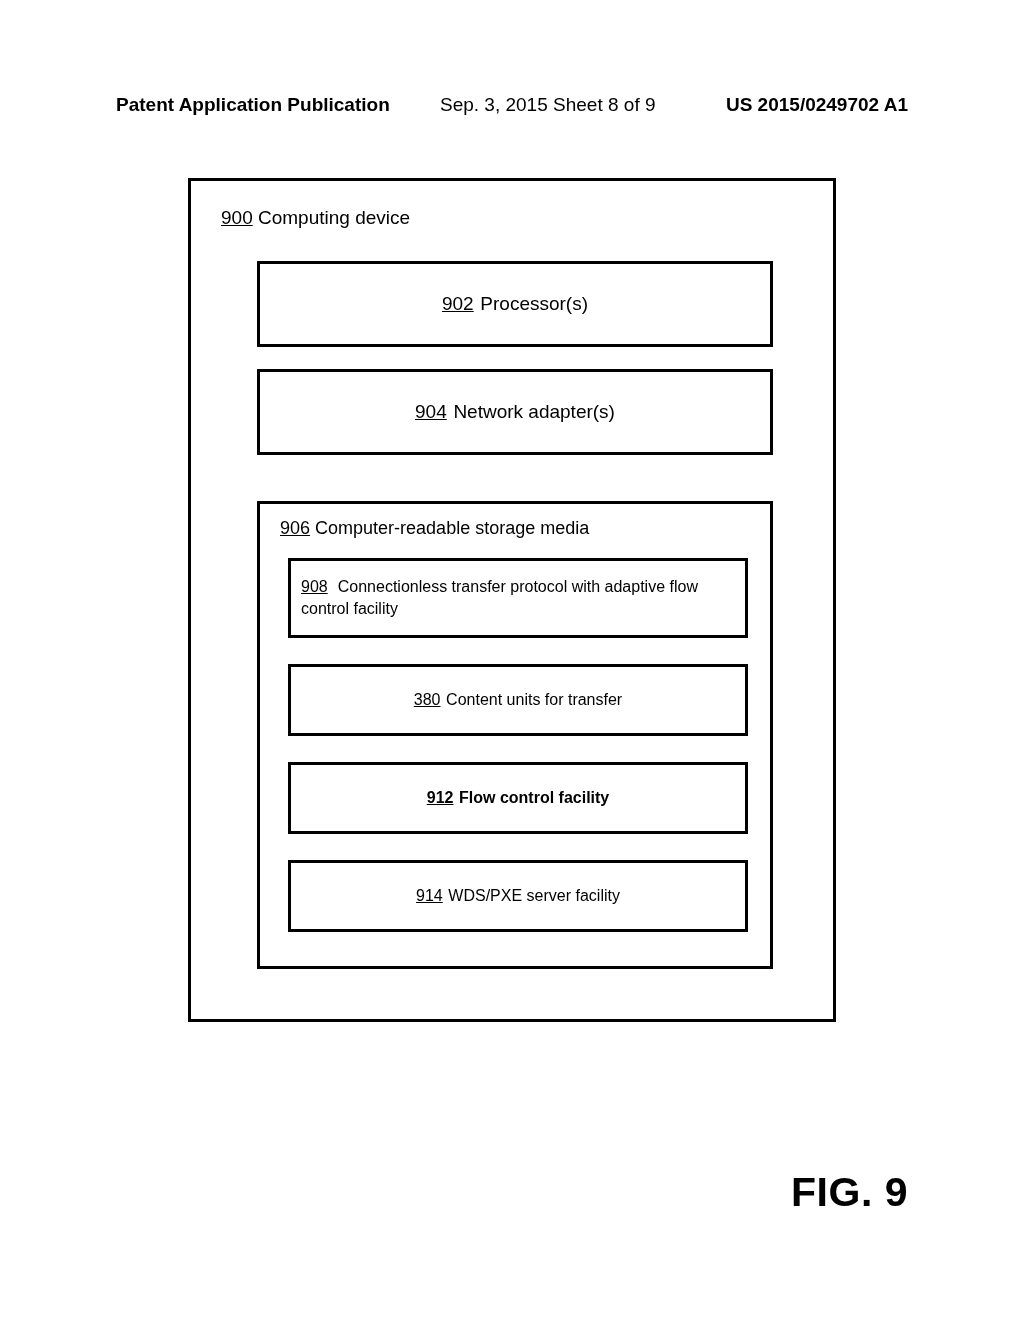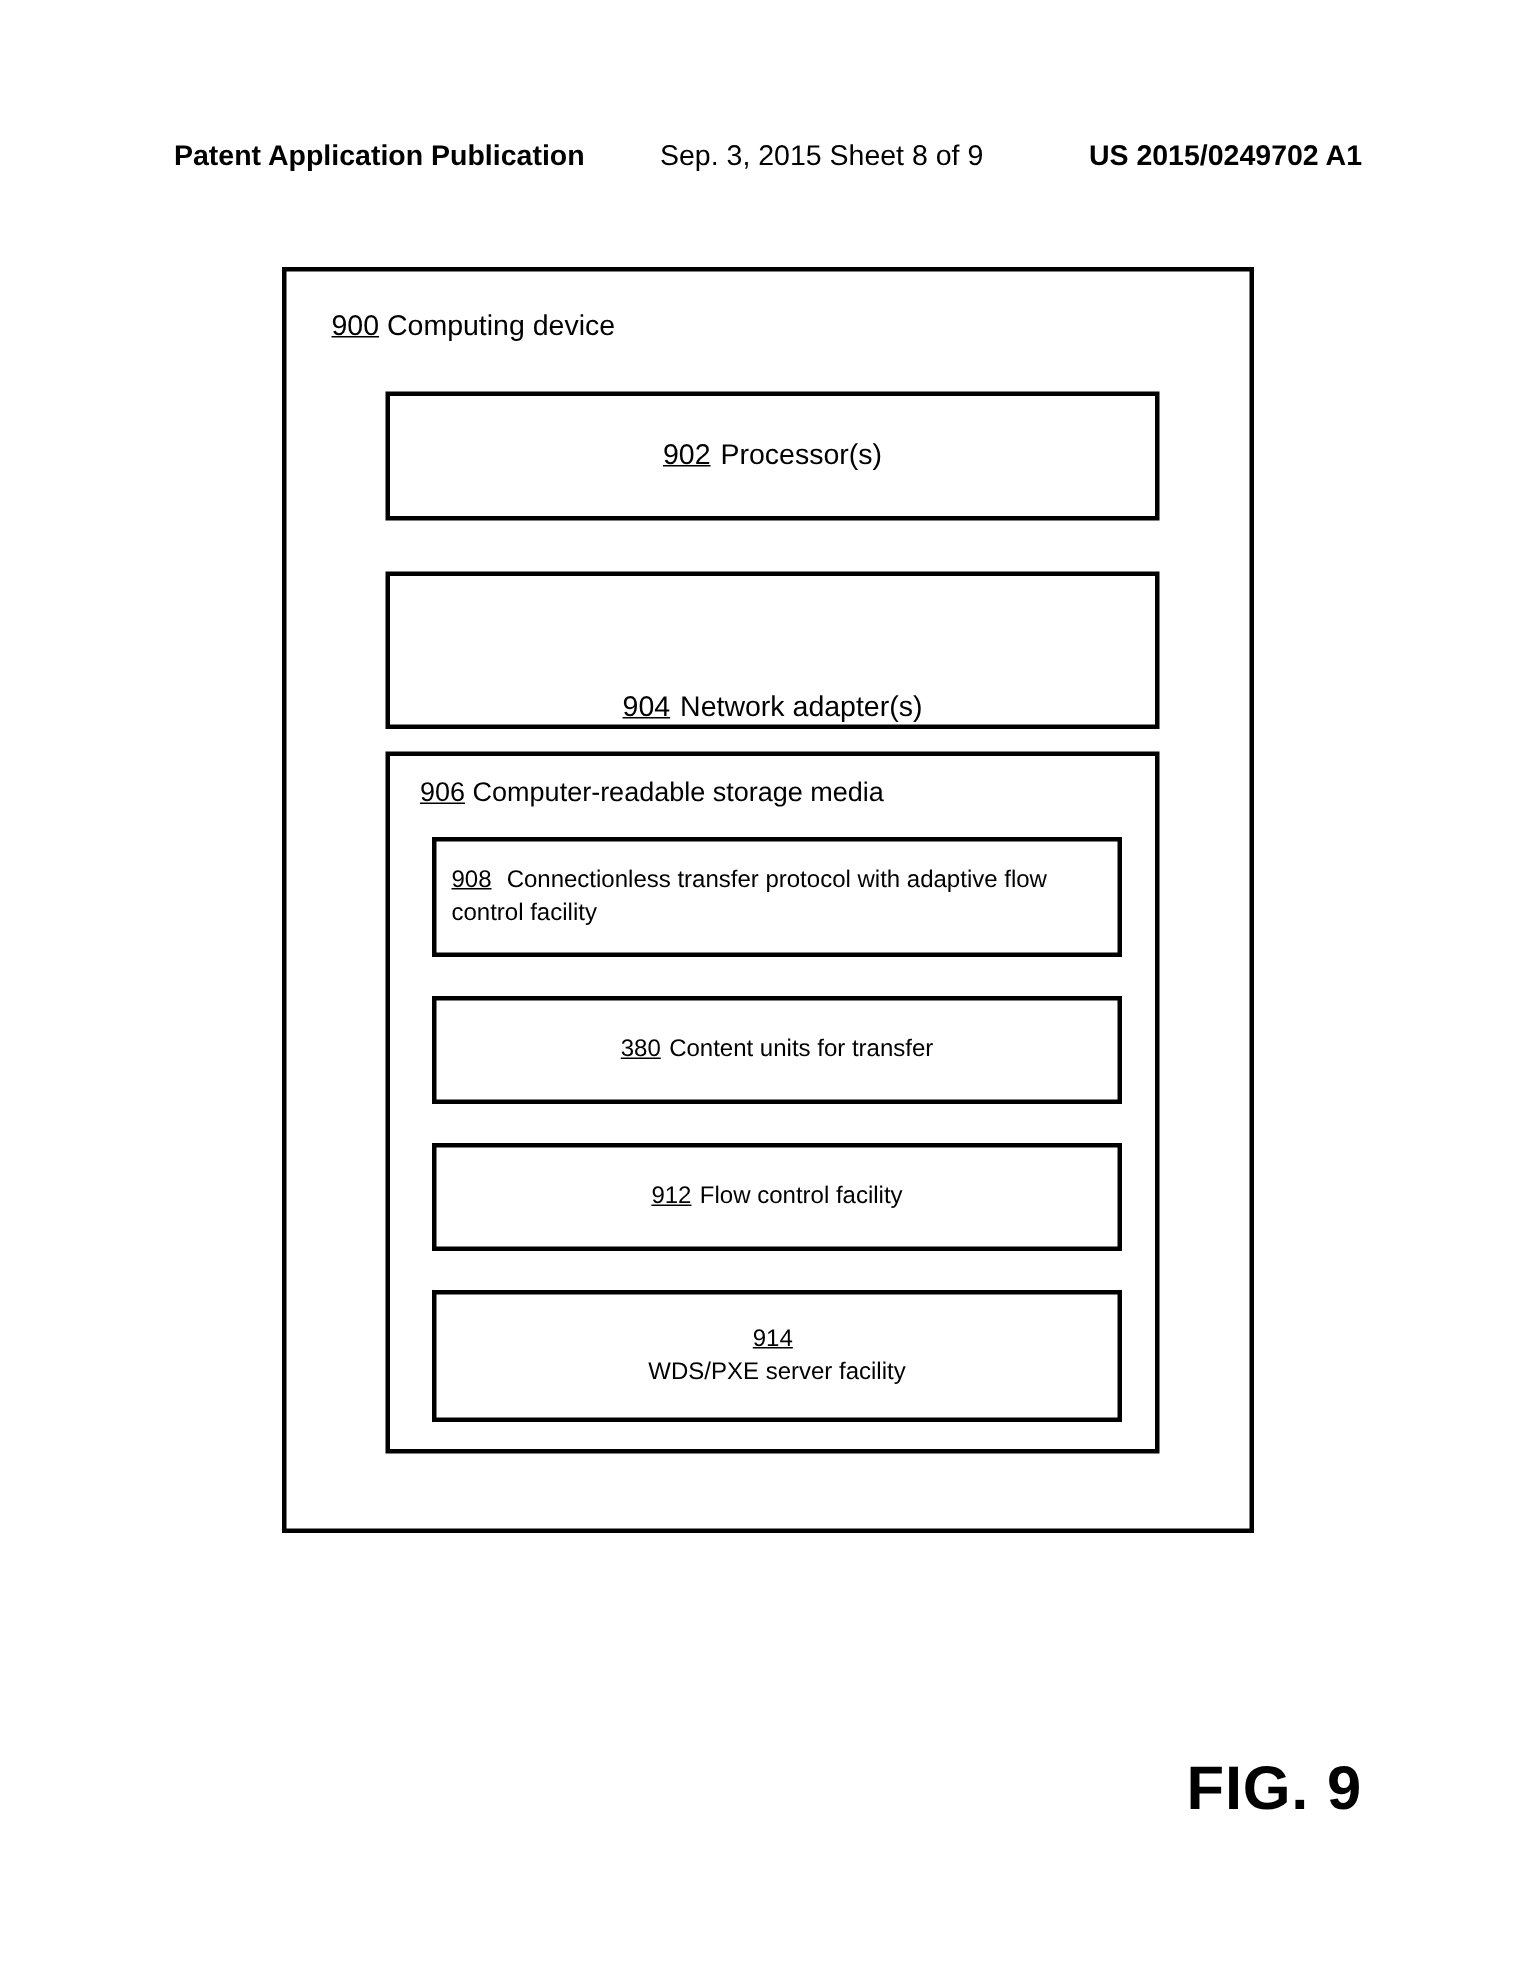--- a/index.html
+++ b/index.html
@@ -24,21 +24,21 @@
     position: absolute;
     left: 66px; width: 516px;
     border: 3px solid #000;
     background: #fff;
     display: flex; align-items: center; justify-content: center;
     font-size: 19px;
   }
   .row-box .num { text-decoration: underline; margin-right: 0.35em; }
 
   .box-processors { top: 80px; height: 86px; }
-  .box-network   { top: 200px; height: 105px; align-items: flex-end; }
+  .box-network   { top: 188px; height: 86px; }
 
   .storage-box {
     position: absolute;
     left: 66px; top: 320px;
     width: 516px; height: 468px;
     border: 3px solid #000;
     background: #fff;
   }
   .storage-title { position: absolute; left: 20px; top: 14px; font-size: 18px; }
   .storage-title .num { text-decoration: underline; }
@@ -49,22 +49,22 @@
     border: 3px solid #000;
     background: #fff;
     display: flex; align-items: center; justify-content: center;
     font-size: 16px; padding: 0 10px;
     line-height: 1.35;
   }
   .inner-box .num { text-decoration: underline; margin-right: 0.35em; }
 
   .box-908 { top: 54px;  height: 80px; }
   .box-910 { top: 160px; height: 72px; }
-  .box-912 { top: 258px; height: 72px; }
-  .box-914 { top: 356px; height: 88px; flex-direction: column; }
+  .box-912 { top: 258px; height: 72px; font-weight: bold; }
+  .box-914 { top: 356px; height: 72px; }
 
   .fig-label {
     position: absolute;
     right: 116px; bottom: 104px;
     font-family: Arial, Helvetica, sans-serif;
     font-weight: 900;
     font-size: 41px;
     letter-spacing: 0.5px;
   }
 </style>

